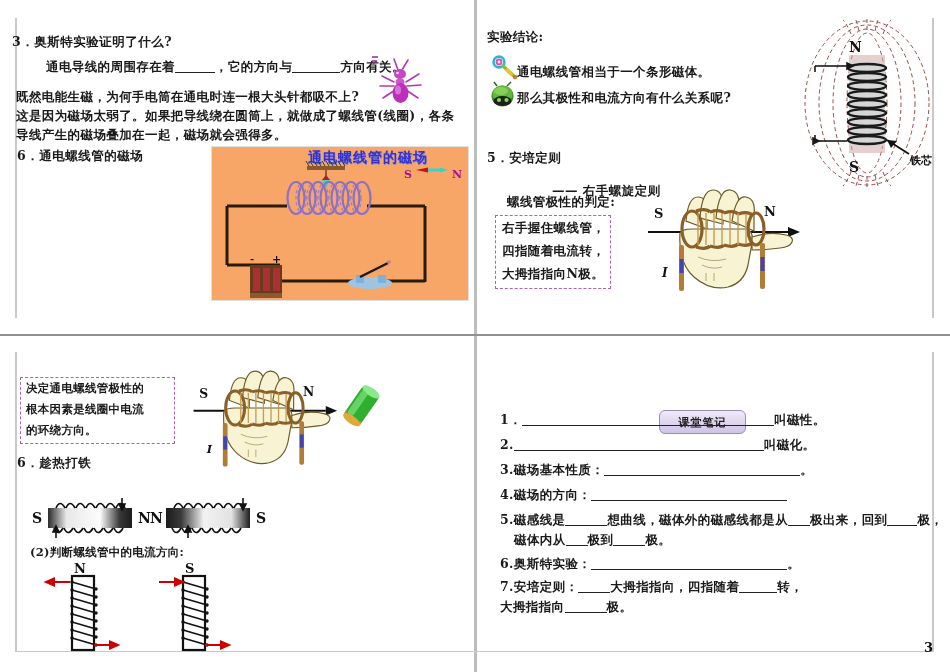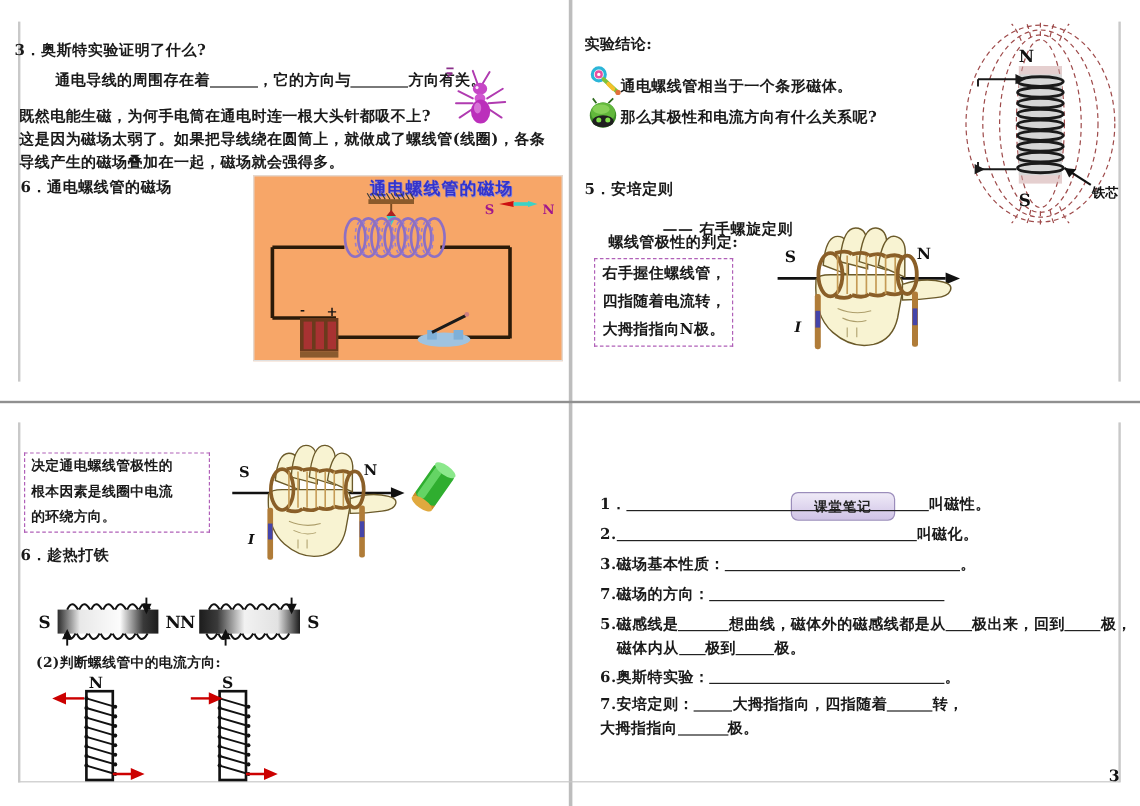--- a/index.html
+++ b/index.html
@@ -485,21 +485,21 @@
 
     <div class="txt cn body-t" style="left:23px; top:101px;">
       <span>2.</span><span class="ul" style="width:250px;"></span><span>叫磁化。</span>
     </div>
 
     <div class="txt cn body-t" style="left:23px; top:126px;">
       <span>3.磁场基本性质：</span><span class="ul" style="width:196px;"></span><span>。</span>
     </div>
 
     <div class="txt cn body-t" style="left:23px; top:151px;">
-      <span>7.磁场的方向：</span><span class="ul" style="width:196px;"></span>
+      <span>4.磁场的方向：</span><span class="ul" style="width:196px;"></span>
     </div>
 
     <div class="txt cn body-t" style="left:23px; top:176px;">
       <span>5.磁感线是</span><span class="ul" style="width:42px;"></span><span>想曲线，磁体外的磁感线都是从</span><span class="ul" style="width:22px;"></span><span>极出来，回到</span><span class="ul" style="width:30px;"></span><span>极，</span>
     </div>
     <div class="txt cn body-t" style="left:37px; top:196px;">
       <span>磁体内从</span><span class="ul" style="width:22px;"></span><span>极到</span><span class="ul" style="width:32px;"></span><span>极。</span>
     </div>
 
     <div class="txt cn body-t" style="left:23px; top:220px;">

